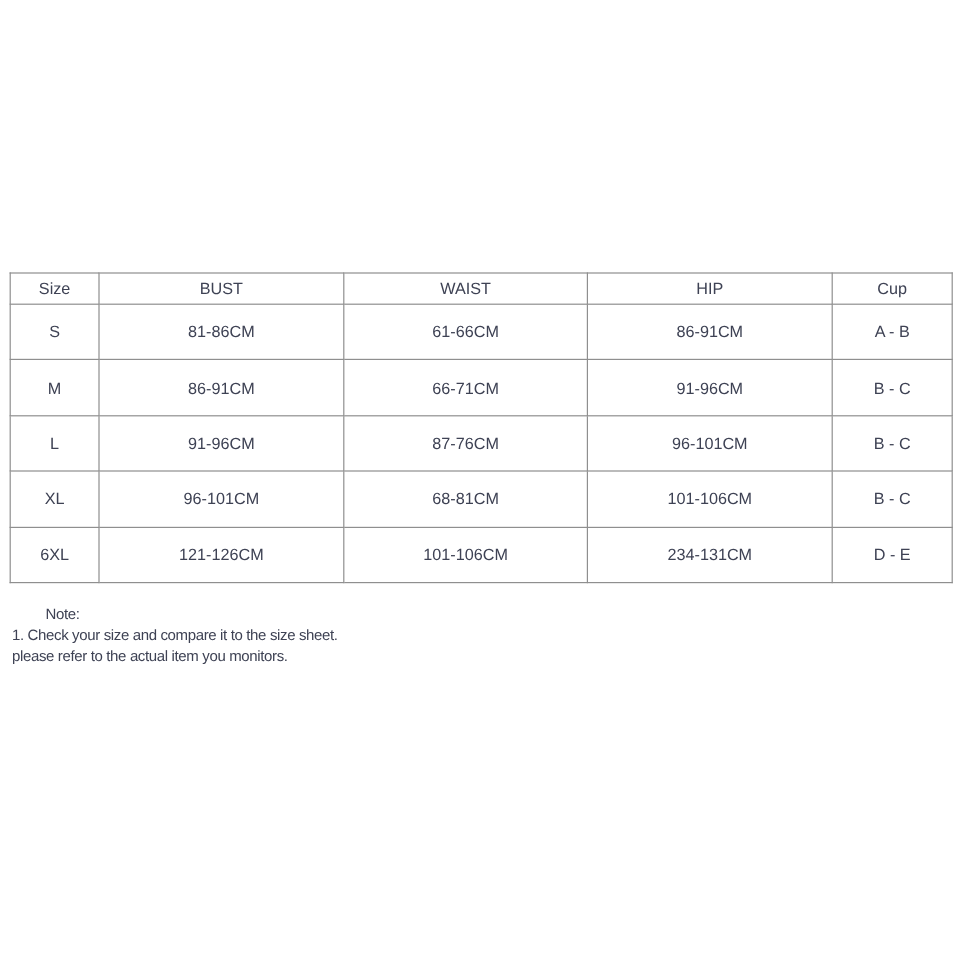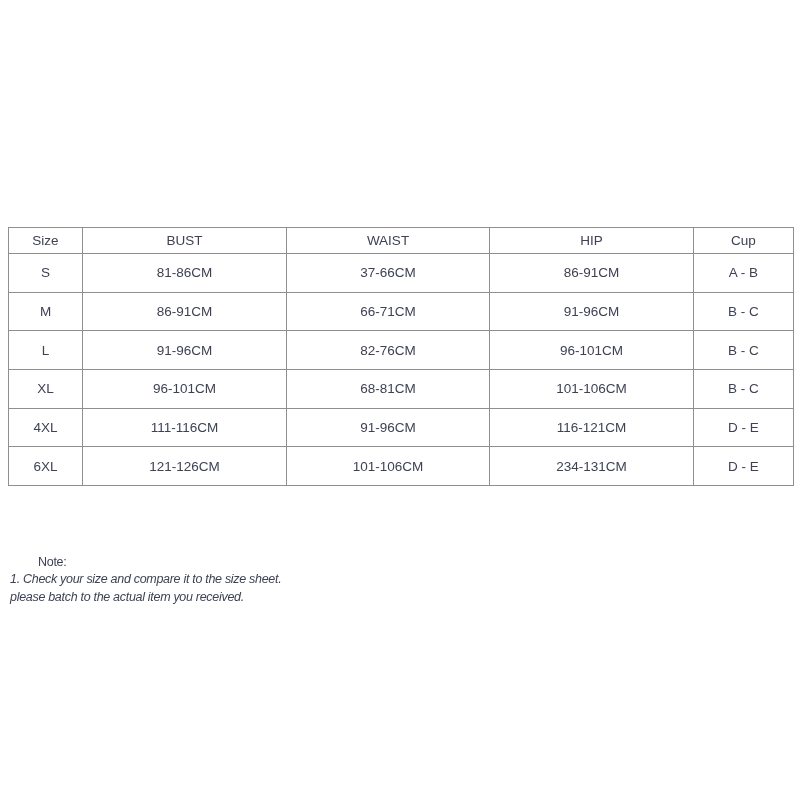--- a/index.html
+++ b/index.html
@@ -42,33 +42,32 @@
     padding: 0;
     font-weight: normal;
     height: 25.9px;
     white-space: nowrap;
     overflow: hidden;
     margin-top: 28px;
   }
   .note-block {
     position: absolute;
     left: 10px;
-    top: 554px;
+    top: 504px;
     width: 788px;
     color: var(--text-color);
     font-size: 12.5px;
     letter-spacing: -0.3px;
     line-height: 17.4px;
   }
   .note-title {
     margin-left: 28px;
   }
   .note-line {
     white-space: normal;
-    font-style: italic;
   }
 </style>
 </head>
 <body>
 
 <div class="canvas">
 
   <table class="size-chart">
     <colgroup>
       <col style="width:74px">
@@ -83,63 +82,56 @@
           <th>BUST</th>
           <th>WAIST</th>
           <th>HIP</th>
           <th>Cup</th>
         </tr>
     </thead>
     <tbody>
         <tr>
           <td>S</td>
           <td>81-86CM</td>
-          <td>37-66CM</td>
+          <td>61-66CM</td>
           <td>86-91CM</td>
           <td>A - B</td>
         </tr>
         <tr>
           <td>M</td>
           <td>86-91CM</td>
           <td>66-71CM</td>
           <td>91-96CM</td>
           <td>B - C</td>
         </tr>
         <tr>
           <td>L</td>
           <td>91-96CM</td>
-          <td>82-76CM</td>
+          <td>87-76CM</td>
           <td>96-101CM</td>
           <td>B - C</td>
         </tr>
         <tr>
           <td>XL</td>
           <td>96-101CM</td>
           <td>68-81CM</td>
           <td>101-106CM</td>
           <td>B - C</td>
-        </tr>
-        <tr>
-          <td>4XL</td>
-          <td>111-116CM</td>
-          <td>91-96CM</td>
-          <td>116-121CM</td>
-          <td>D - E</td>
         </tr>
         <tr>
           <td>6XL</td>
           <td>121-126CM</td>
           <td>101-106CM</td>
           <td>234-131CM</td>
           <td>D - E</td>
         </tr>
       </tbody>
   </table>
 
   <div class="note-block">
     <div class="note-title">Note:</div>
     <div>
         <div class="note-line">1. Check your size and compare it to the size sheet.</div>
-        <div class="note-line">please batch to the actual item you received.</div>
+        <div class="note-line">please refer to the actual item you monitors.</div>
       </div>
   </div>
 
 </div>
 
 </body></html>

